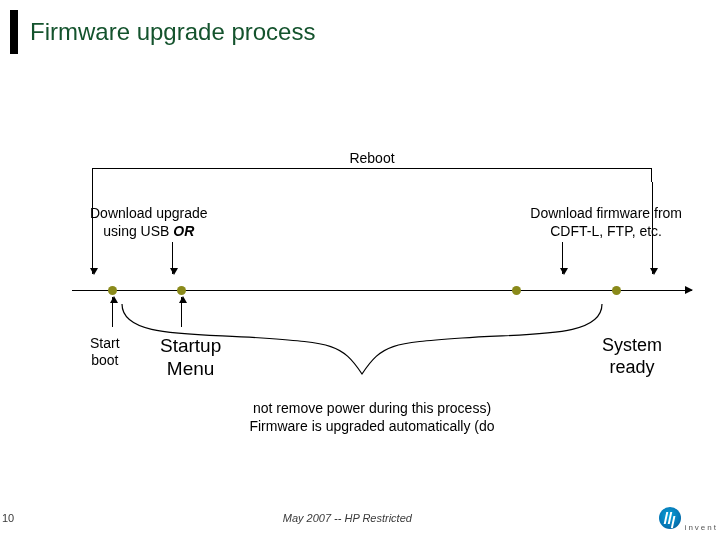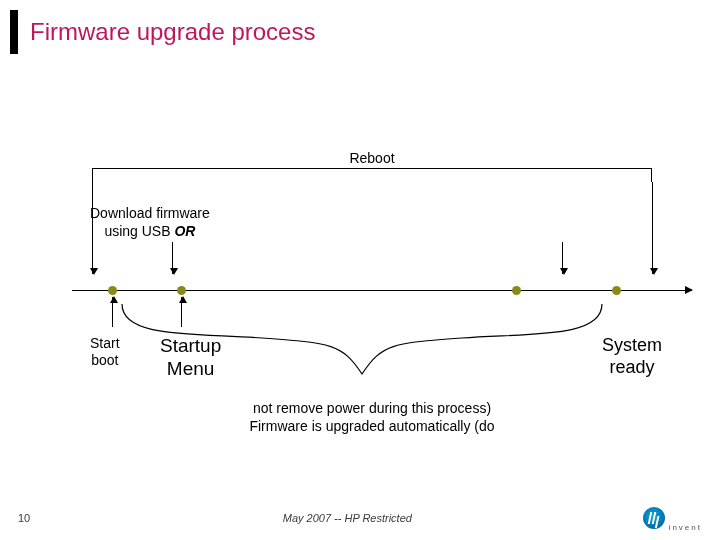--- a/index.html
+++ b/index.html
@@ -18,21 +18,21 @@
     width: 8px;
     height: 44px;
     background: #000;
   }
   .title {
     position: absolute;
     left: 30px;
     top: 18px;
     font-size: 24px;
     font-weight: 400;
-    color: #be185d;
+    color: #14532d;
   }
 
   
   .diagram { position: absolute; left: 12px; top: 150px; width: 720px; height: 260px; }
 
   .reboot-label {
     position: absolute;
     left: 0; right: 0; top: 0;
     text-align: center;
     font-size: 14px;
@@ -163,21 +163,21 @@
     text-align: center;
     font-size: 14px;
     line-height: 1.25;
   }
   .firmware-note span { display: block; }
 
   
   .footer {
     position: absolute;
     left: 0; right: 0; bottom: 8px;
-    padding: 0 18px;
+    padding: 0 2px;
     display: flex;
     align-items: center;
     justify-content: space-between;
     font-size: 11px;
     color: #3a3a3a;
   }
   .page-num { width: 40px; }
   .footer-center { flex: 1; text-align: center; font-style: italic; }
   .hp-logo {
     width: 22px; height: 22px;
@@ -210,26 +210,30 @@
 
 <div class="accent-bar"></div>
 <h1 class="title">Firmware upgrade process</h1>
 
 <div class="diagram">
 
   <div class="reboot-label">Reboot</div>
   <div class="top-bracket"></div>
 
   <div class="dl-usb">
-    <div>Download firmware</div>
+    <div>Download upgrade</div>
     <div>
       <span>using USB </span><em>OR</em>
     </div>
   </div>
 
+  <div class="dl-ftp">
+    <div>Download firmware from</div>
+    <div>CDFT-L, FTP, etc.</div>
+  </div>
 
   <div class="v-arrow va-left"></div>
   <div class="v-arrow va-right"></div>
   <div class="v-arrow va-usb"></div>
   <div class="v-arrow va-ftp"></div>
 
   <div class="timeline"></div>
 
   <div class="dot dot1"></div>
   <div class="dot dot2"></div>

